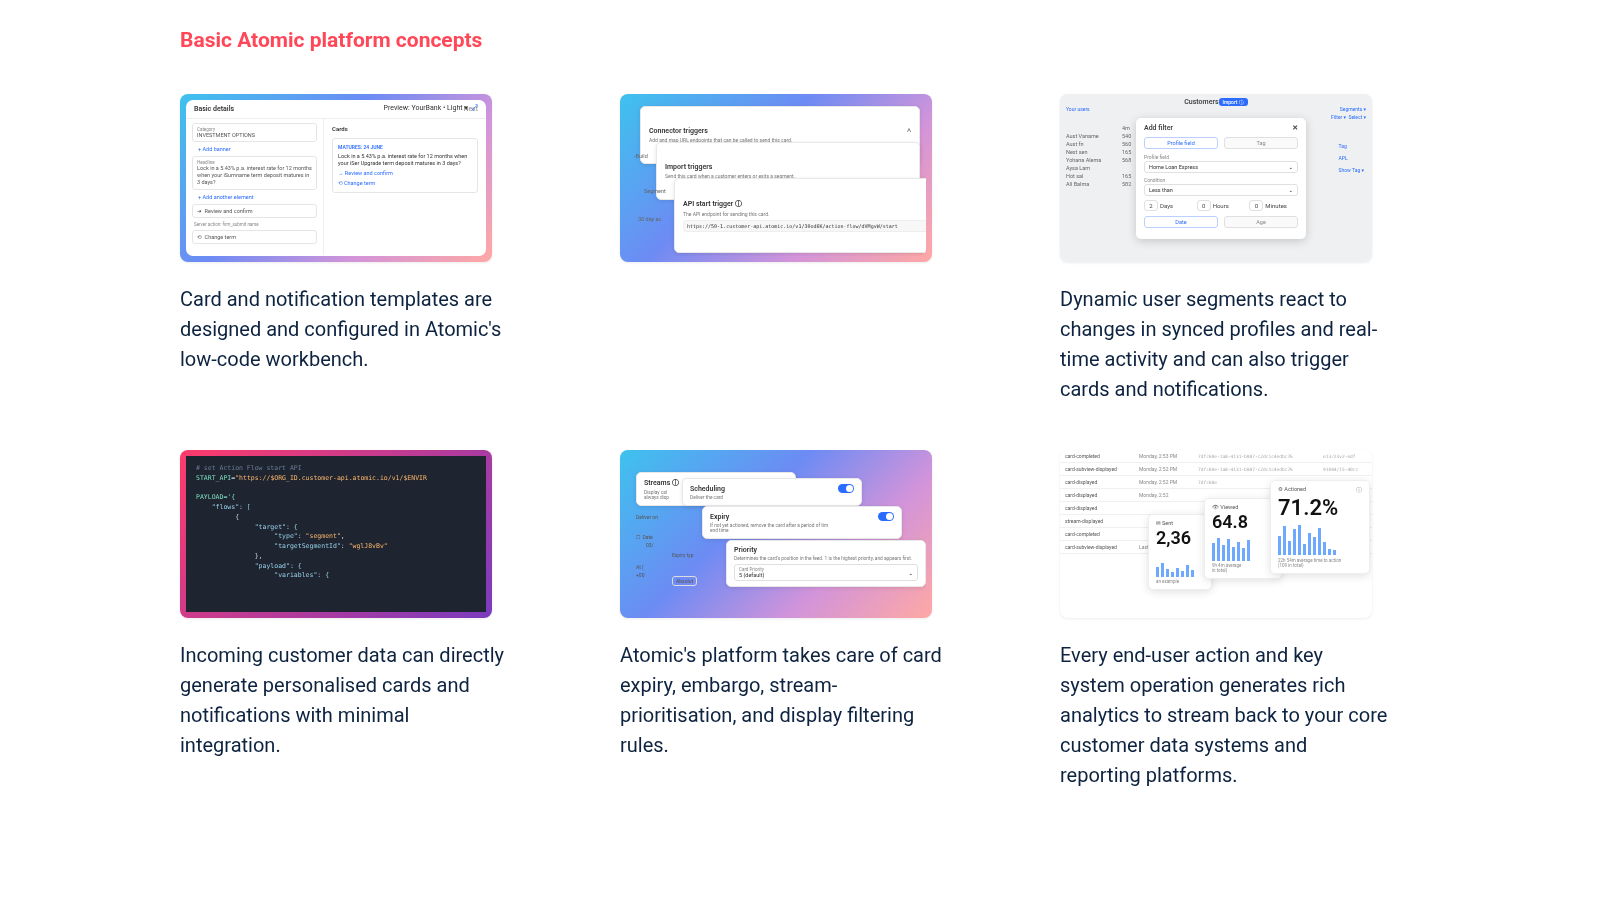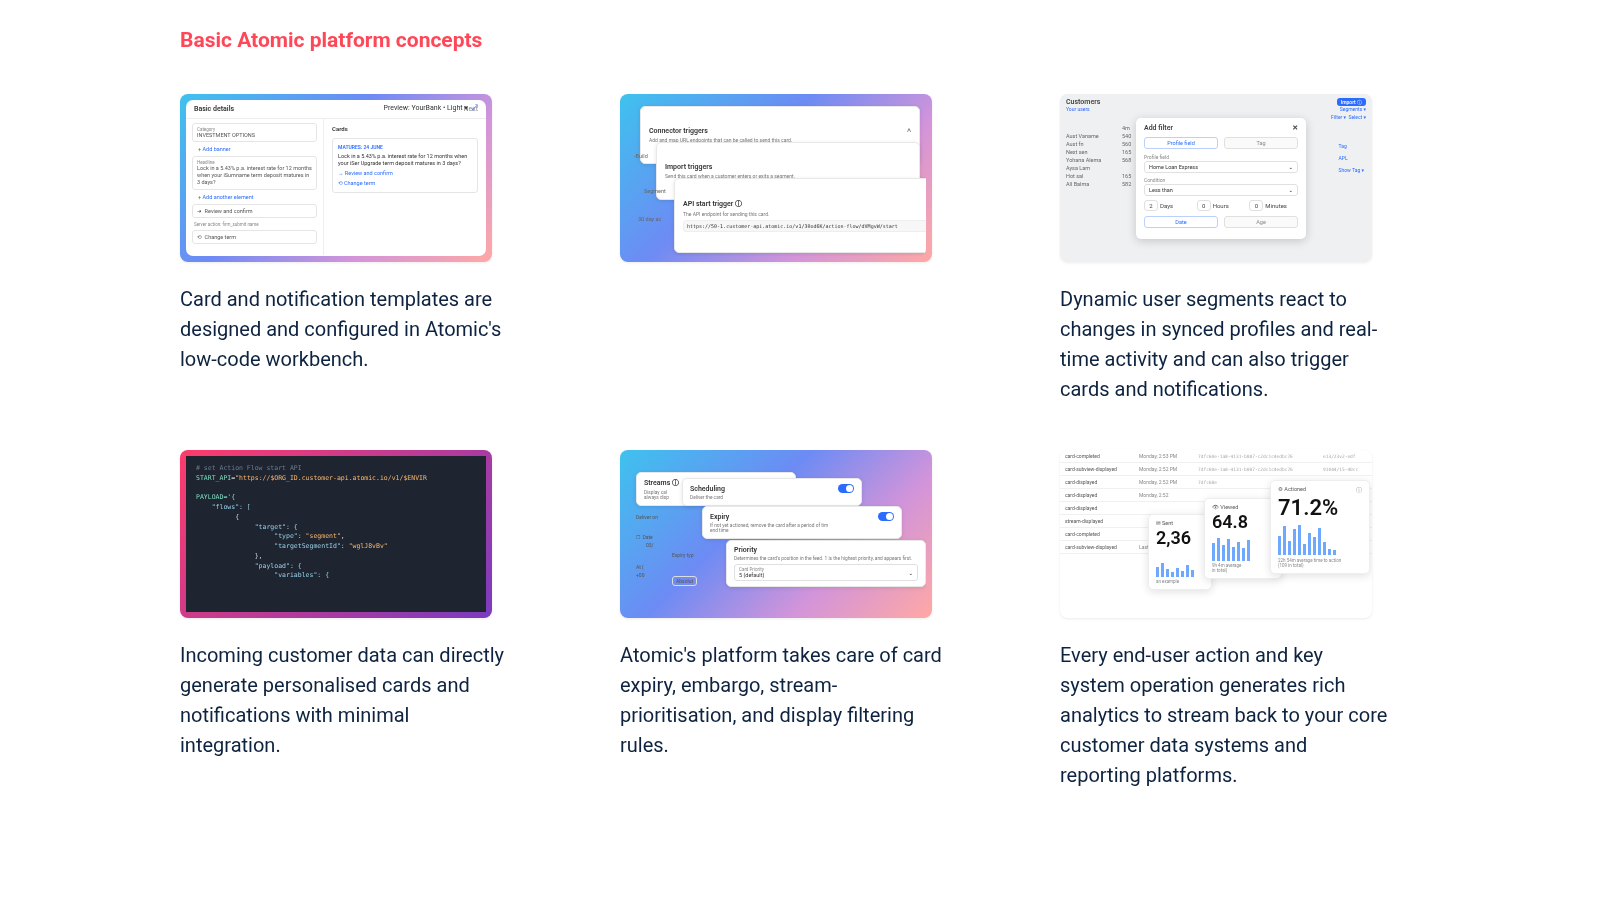--- a/index.html
+++ b/index.html
@@ -71,21 +71,21 @@
   
   .af-card { position:absolute; background:#fff; border:1px solid #e8e8e8; border-radius:5px; box-shadow:0 1px 4px rgba(0,0,0,.1); padding:20px 8px; }
   .af-card h4 { font-size:7px; font-weight:600; margin-bottom:2px; display:flex; justify-content:space-between; align-items:center;}
   .af-card p { font-size:5px; color:#777; }
   .af-chev { font-size:7px; color:#777; }
   .af-label { position:absolute; font-size:5.5px; color:#666; }
   .af-url { font-size:5px; color:#333; font-family: ui-monospace, Menlo, monospace; background:#f7f7f7; border:1px solid #eee; border-radius:3px; padding:2px 3px; margin-top:3px; white-space:nowrap; overflow:hidden; text-overflow:ellipsis;}
 
   
   .cust-panel { background:#eef0f2; width:100%; height:100%; font-size:5.5px; color:#444; padding:4px 6px; }
-  .cust-head { display:flex; justify-content:space-between; align-items:center; font-weight:600; font-size:7px; margin-bottom:0;}
+  .cust-head { display:flex; justify-content:center; align-items:center; font-weight:600; font-size:7px; margin-bottom:0;}
   .cust-import { background:#2b6cff; color:#fff; border-radius:3px; padding:1px 4px; font-size:5px; font-weight:500;}
   .cust-sub { display:flex; justify-content:space-between; font-size:5px; color:#2b6cff; margin-bottom:2px;}
   .cust-row { display:flex; gap:6px; padding:1px 0; color:#666; }
   .cust-row span:first-child { min-width:50px; }
   .filter-modal { position:absolute; top:24px; left:76px; width:170px; background:#fff; border-radius:5px; box-shadow:0 2px 10px rgba(0,0,0,.18); padding:6px 8px; font-size:6px;}
   .filter-modal h5 { font-size:7px; font-weight:600; display:flex; justify-content:space-between; margin-bottom:5px;}
   .filter-tabs { display:flex; gap:6px; margin-bottom:5px;}
   .filter-tab { flex:1; text-align:center; border:1px solid #bcd0ff; border-radius:3px; padding:2px 0; color:#2b6cff; font-size:5.5px;}
   .filter-tab.inactive { border-color:#e0e0e0; color:#888; background:#fafafa;}
   .filter-field { border:1px solid #e0e0e0; border-radius:3px; padding:2px 4px; font-size:5.5px; margin-bottom:4px; display:flex; justify-content:space-between; align-items:center; color:#333;}

